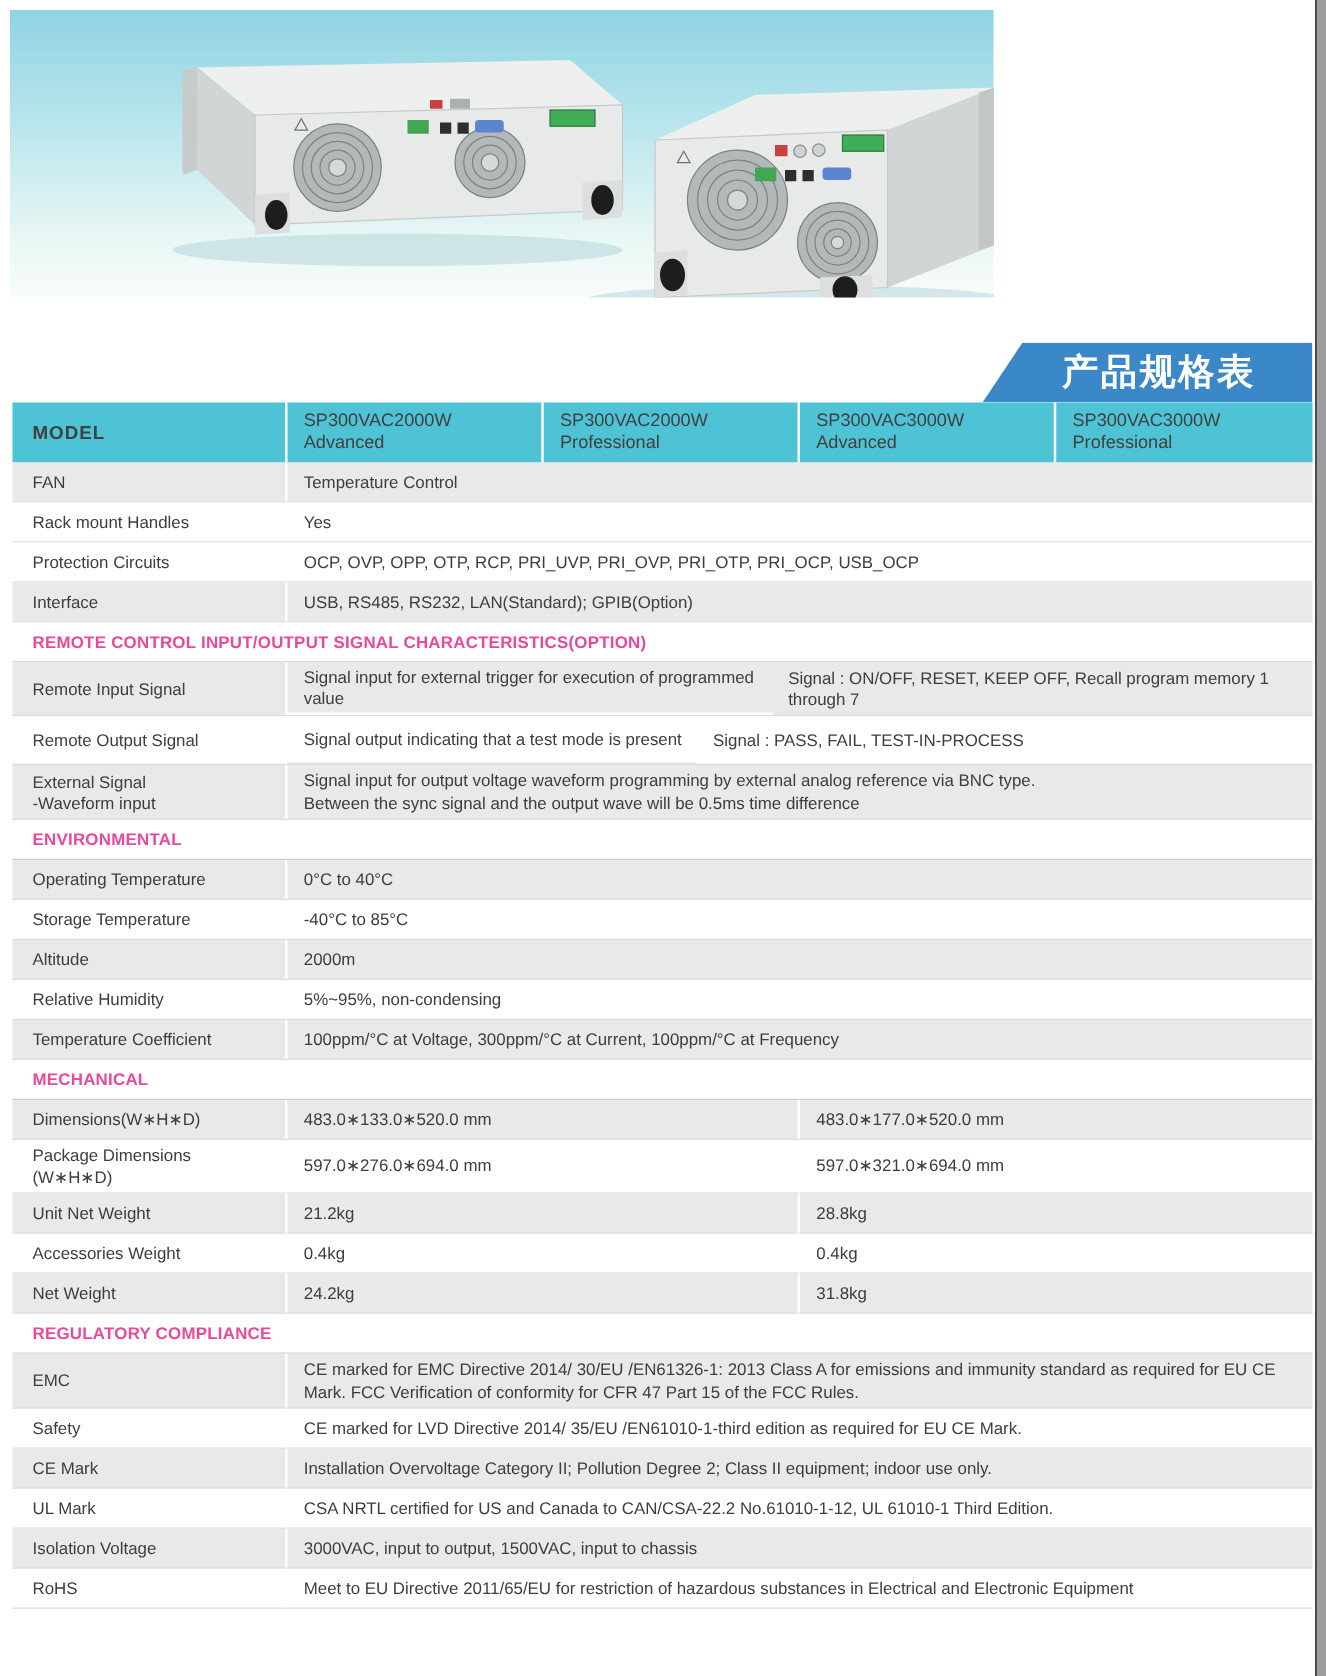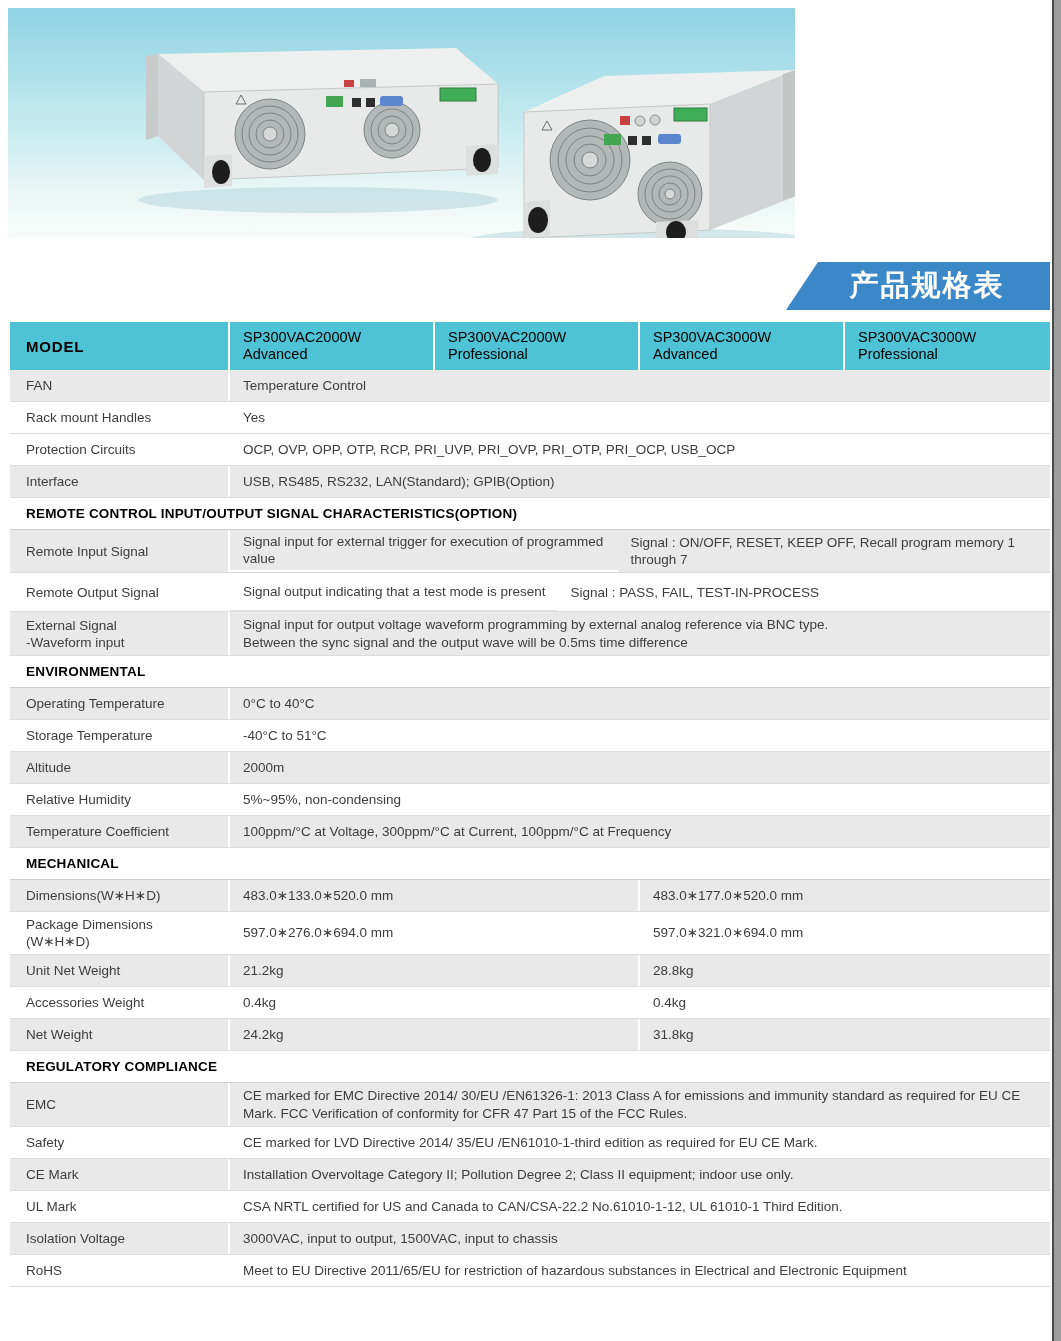--- a/index.html
+++ b/index.html
@@ -5,37 +5,37 @@
   html,body{margin:0;padding:0;}
   body{
     width:1061px;height:1341px;position:relative;background:#ffffff;
     font-family:"Liberation Sans","DejaVu Sans",sans-serif;
     color:#3d3d3d;overflow:hidden;
   }
   
   .photo{position:absolute;left:8px;top:8px;width:787px;height:230px;}
   
   .banner{
-    position:absolute;left:786px;top:262px;width:264px;height:48px;
+    position:absolute;left:786px;top:274px;width:264px;height:48px;
     background:#3b88c9;
     clip-path:polygon(32px 0,100% 0,100% 100%,0 100%);
     display:flex;align-items:center;justify-content:center;
   }
   .banner span{
     color:#fff;font-size:29px;font-weight:bold;letter-spacing:2px;
     padding-left:18px;white-space:nowrap;
   }
   
   .page-edge{position:absolute;top:0;left:1052px;width:2px;height:1341px;background:#4a4a4a;}
   .page-edge-soft{position:absolute;top:0;left:1054px;width:7px;height:1341px;background:#9d9d9d;}
   
   .spec-table{position:absolute;left:10px;top:322px;width:1040px;font-size:13.5px;}
   .thead{
     display:grid;grid-template-columns:220px repeat(4,1fr);height:48px;
-    background:#4ec3d5;color:#000000;
+    background:#4ec3d5;color:#404040;
   }
   .thead .hcell{display:flex;flex-direction:column;justify-content:center;
     padding-left:13px;border-right:2px solid #fff;line-height:17px;font-size:14.5px;}
   .thead .hcell:last-child{border-right:none;}
   .thead .hmodel{font-weight:bold;font-size:15px;letter-spacing:.8px;padding-left:16px;}
   .row{display:grid;grid-template-columns:220px 1fr;background:#fff;
     border-bottom:1px solid #dcdcdc;min-height:31px;}
   .row.shade{background:#e9e9e9;}
   .row .cell-label{display:flex;align-items:center;padding:4px 8px 4px 16px;
     border-right:2px solid #fff;white-space:pre-line;line-height:17px;}
@@ -43,21 +43,21 @@
     white-space:pre-line;line-height:17.5px;}
   .row.split{grid-template-columns:220px 410px 1fr;}
   .row.split .cell-value.v1{border-right:2px solid #fff;}
   .row.multi .stack{display:flex;}
   .row.multi .sub{min-height:31px;display:flex;align-items:center;
     padding:3px 12px 3px 13px;line-height:17px;}
   .row.multi.shade .sub:first-child{border-bottom:2px solid #fff;}
   .row.multi:not(.shade) .sub:first-child{border-bottom:1px solid #e2e2e2;}
   .row.section-row{grid-template-columns:1fr;background:#fff;border-bottom:1px solid #cfcfcf;}
   .row.section-row .section-title{display:flex;align-items:center;padding:4px 8px 4px 16px;
-    font-weight:bold;color:#000000;letter-spacing:.2px;}
+    font-weight:bold;color:#ec4899;letter-spacing:.2px;}
 </style>
 </head>
 <body>
 
 <div class="photo">
   <svg width="787" height="230" viewBox="0 0 787 230">
     <defs>
       <linearGradient id="bg" x1="0" y1="0" x2="0" y2="1">
         <stop offset="0" stop-color="#8fd3e2"></stop>
         <stop offset="0.45" stop-color="#bfe8ee"></stop>
@@ -205,21 +205,21 @@
       </div>
       <div class="row section-row">
         <div class="section-title">ENVIRONMENTAL</div>
       </div>
       <div class="row spec shade">
         <div class="cell-label">Operating Temperature</div>
         <div class="cell-value">0°C to 40°C</div>
       </div>
       <div class="row spec">
         <div class="cell-label">Storage Temperature</div>
-        <div class="cell-value">-40°C to 51°C</div>
+        <div class="cell-value">-40°C to 85°C</div>
       </div>
       <div class="row spec shade">
         <div class="cell-label">Altitude</div>
         <div class="cell-value">2000m</div>
       </div>
       <div class="row spec">
         <div class="cell-label">Relative Humidity</div>
         <div class="cell-value">5%~95%, non-condensing</div>
       </div>
       <div class="row spec shade">

